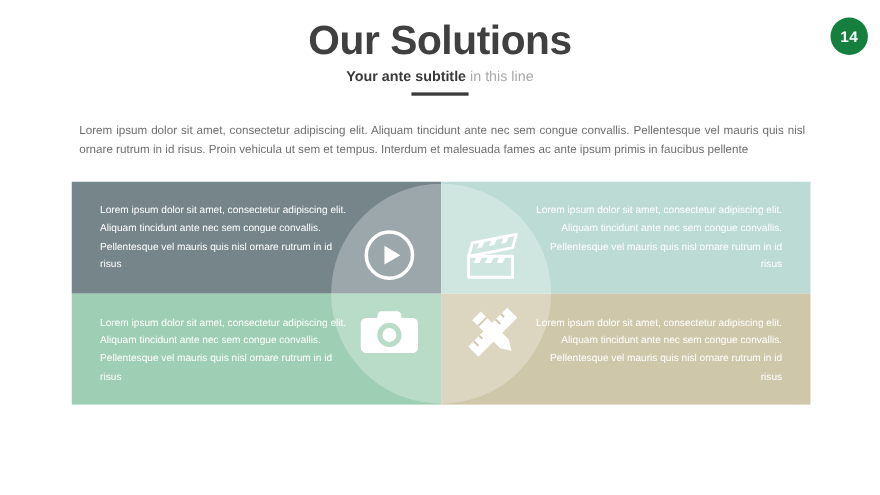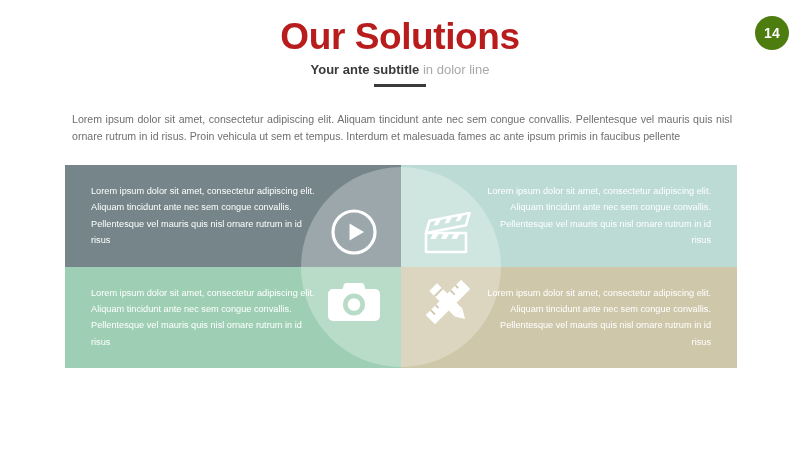--- a/index.html
+++ b/index.html
@@ -17,42 +17,42 @@
   }
 
   
   .page-badge {
     position: absolute;
     top: 16px;
     right: 11px;
     width: 34px;
     height: 34px;
     border-radius: 50%;
-    background: #4d7c0f;
+    background: #15803d;
     color: #ffffff;
     font-size: 14px;
     font-weight: 700;
     display: flex;
     align-items: center;
     justify-content: center;
     letter-spacing: .3px;
   }
 
   
   .header {
     position: absolute;
     top: 17px;
     left: 0;
     width: 800px;
     text-align: center;
   }
   .slide-title {
     font-size: 37px;
     font-weight: 700;
-    color: #b91c1c;
+    color: #404040;
     letter-spacing: -0.4px;
     line-height: 1.08;
     margin: 0;
   }
   .subtitle-row {
     margin-top: 6px;
     font-size: 13px;
     line-height: 1.1;
   }
   .subtitle-strong {
@@ -154,21 +154,21 @@
 <body>
 
 <div class="page-badge">
   <span>14</span>
 </div>
 
 <div class="header">
   <h1 class="slide-title">Our Solutions</h1>
   <div class="subtitle-row">
     <span class="subtitle-strong">Your ante subtitle</span>
-    <span class="subtitle-light">in dolor line</span>
+    <span class="subtitle-light">in this line</span>
   </div>
   <div class="title-rule"></div>
 </div>
 
 <p class="intro">Lorem ipsum dolor sit amet, consectetur adipiscing elit. Aliquam tincidunt ante nec sem congue convallis. Pellentesque vel mauris quis nisl ornare rutrum in id risus. Proin vehicula ut sem et tempus. Interdum et malesuada fames ac ante ipsum primis in faucibus pellente</p>
 
 <div class="grid">
 
   <div class="quad q-tl">
     <div class="quad-text">Lorem ipsum dolor sit amet, consectetur adipiscing elit. Aliquam tincidunt ante nec sem congue convallis. Pellentesque vel mauris quis nisl ornare rutrum in id risus</div>

